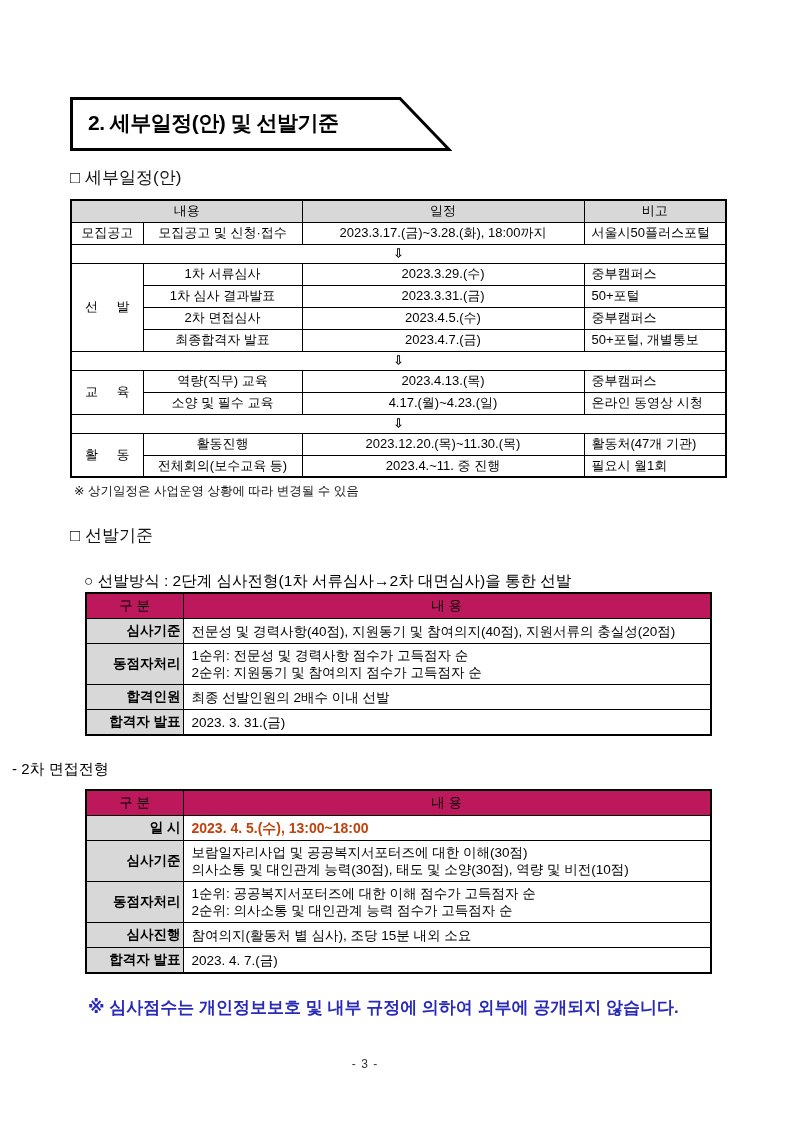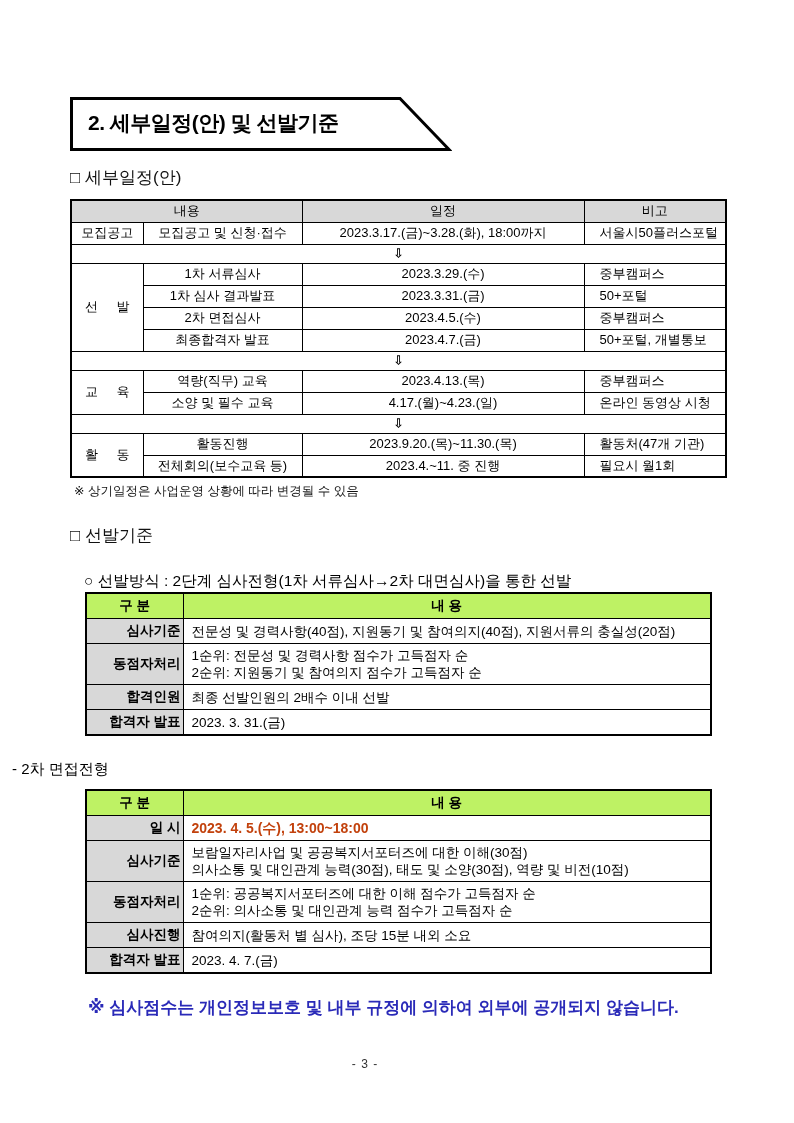--- a/index.html
+++ b/index.html
@@ -70,21 +70,21 @@
     overflow: hidden;
     white-space: nowrap;
   }
   table.sched thead th {
     background: #d8d8d8;
     font-weight: normal;
     border-bottom: 1.5px solid #000;
   }
   table.sched td.grp { white-space: pre; }
   table.sched td.grp.spread { text-align: justify; text-align-last: justify; padding: 0 13px; }
-  table.sched td.c-note { text-align: left; padding-left: 15px; }
+  table.sched td.c-note { text-align: left; padding-left: 7px; }
   table.sched tr.arrow-row td {
     height: 19px;
     font-size: 13px;
     font-weight: bold;
     padding: 0;
     text-align: center;
   }
   .footnote {
     margin: 5px 0 0 74px;
     font-size: 12.5px;
@@ -100,22 +100,22 @@
     table-layout: fixed;
     border: 2px solid #000;
     font-size: 13.5px;
   }
   table.crit th, table.crit td {
     border: 1px solid #000;
     vertical-align: middle;
     padding: 3px 8px;
   }
   table.crit thead th {
-    background: #bef264;
-    font-weight: bold;
+    background: #be185d;
+    font-weight: normal;
     text-align: center;
     height: 24px;
     border-bottom: 1.5px solid #000;
     white-space: pre;
   }
   table.crit td.lbl {
     background: #d8d8d8;
     font-weight: bold;
     text-align: right;
     white-space: pre;
@@ -216,21 +216,21 @@
           <td class="c-content">소양 및 필수 교육</td>
           <td class="c-date">4.17.(월)~4.23.(일)</td>
           <td class="c-note">온라인 동영상 시청</td>
         </tr>
         <tr class="arrow-row">
           <td colspan="4">⇩</td>
         </tr>
         <tr>
           <td class="grp spread" rowspan="2">활 동</td>
           <td class="c-content">활동진행</td>
-          <td class="c-date">2023.9.20.(목)~11.30.(목)</td>
+          <td class="c-date">2023.12.20.(목)~11.30.(목)</td>
           <td class="c-note">활동처(47개 기관)</td>
         </tr>
         <tr>
           <td class="c-content">전체회의(보수교육 등)</td>
           <td class="c-date">2023.4.~11. 중 진행</td>
           <td class="c-note">필요시 월1회</td>
         </tr>
       </tbody>
   </table>
 

